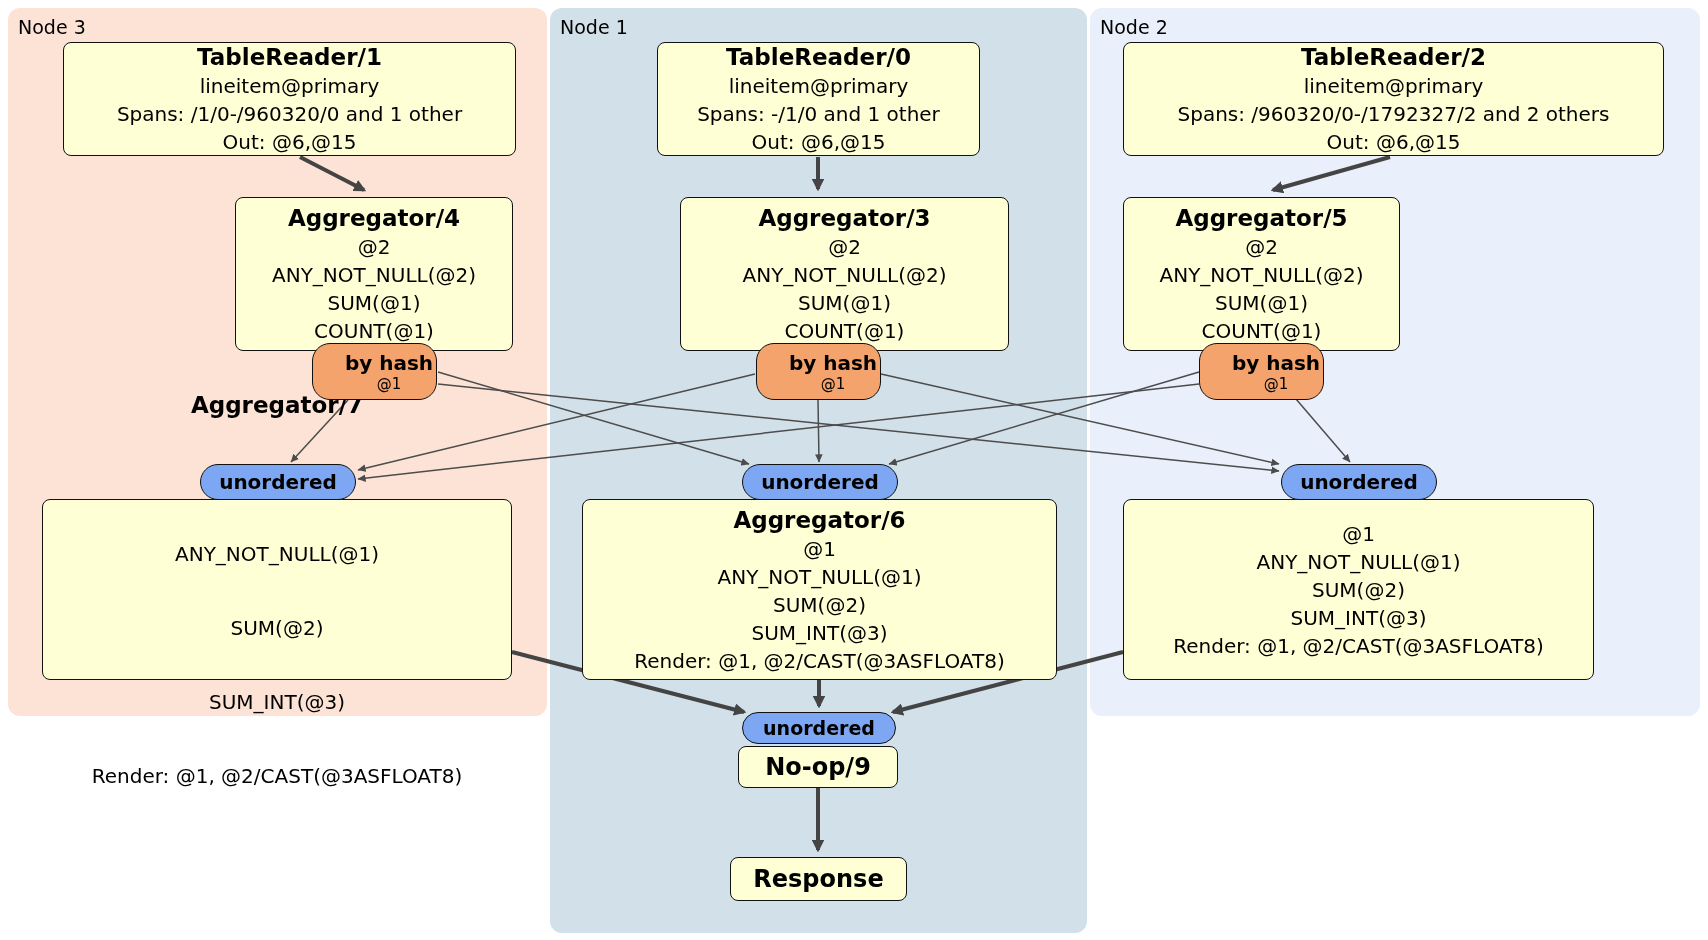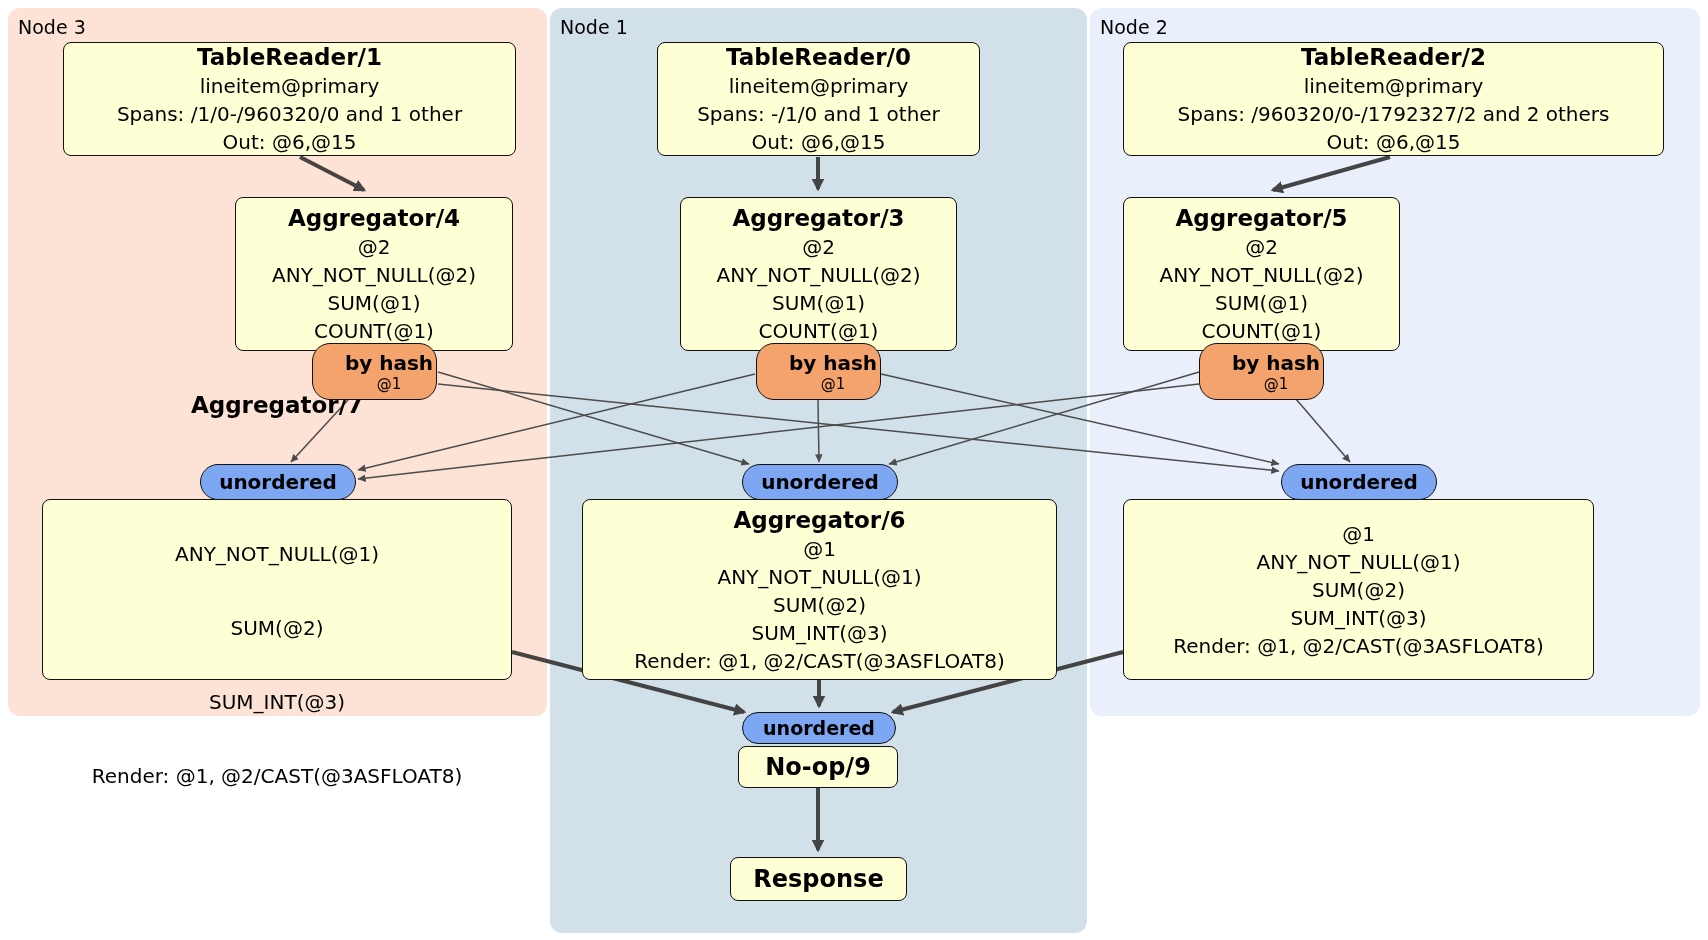--- a/index.html
+++ b/index.html
@@ -127,21 +127,21 @@
     <div class="pline">Out: @6,@15</div>
   </div>
 
   <div class="pbox" style="left:235px;top:197px;width:278px;height:154px;">
     <div class="ptitle">Aggregator/4</div>
     <div class="pline">@2</div>
     <div class="pline">ANY_NOT_NULL(@2)</div>
     <div class="pline">SUM(@1)</div>
     <div class="pline">COUNT(@1)</div>
   </div>
-  <div class="pbox" style="left:680px;top:197px;width:277px;height:154px;">
+  <div class="pbox" style="left:680px;top:197px;width:329px;height:154px;">
     <div class="ptitle">Aggregator/3</div>
     <div class="pline">@2</div>
     <div class="pline">ANY_NOT_NULL(@2)</div>
     <div class="pline">SUM(@1)</div>
     <div class="pline">COUNT(@1)</div>
   </div>
   <div class="pbox" style="left:1123px;top:197px;width:277px;height:154px;">
     <div class="ptitle">Aggregator/5</div>
     <div class="pline">@2</div>
     <div class="pline">ANY_NOT_NULL(@2)</div>

